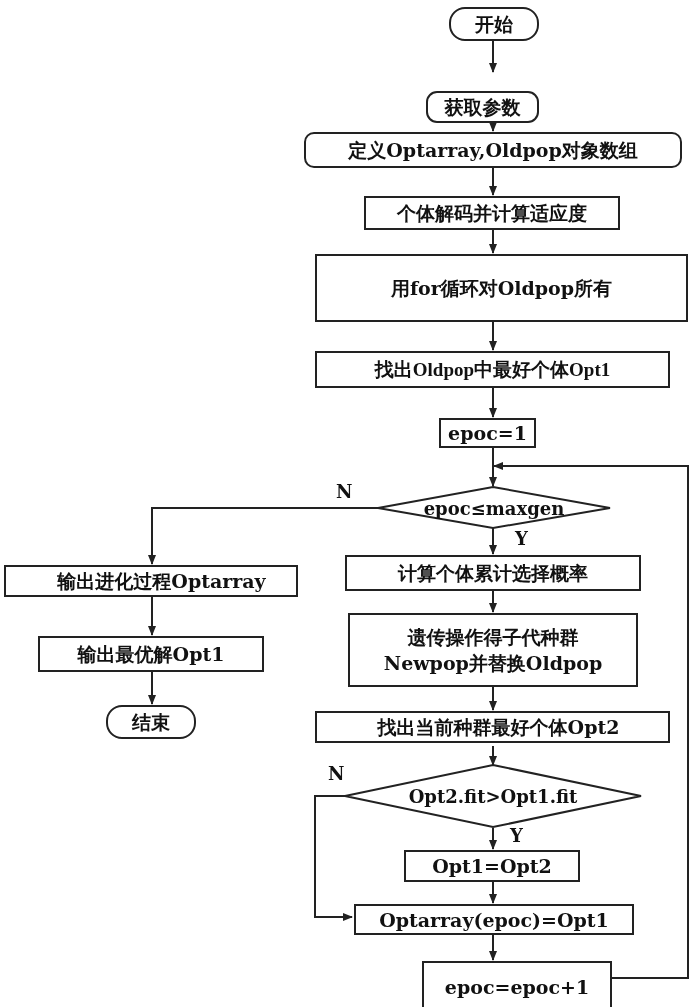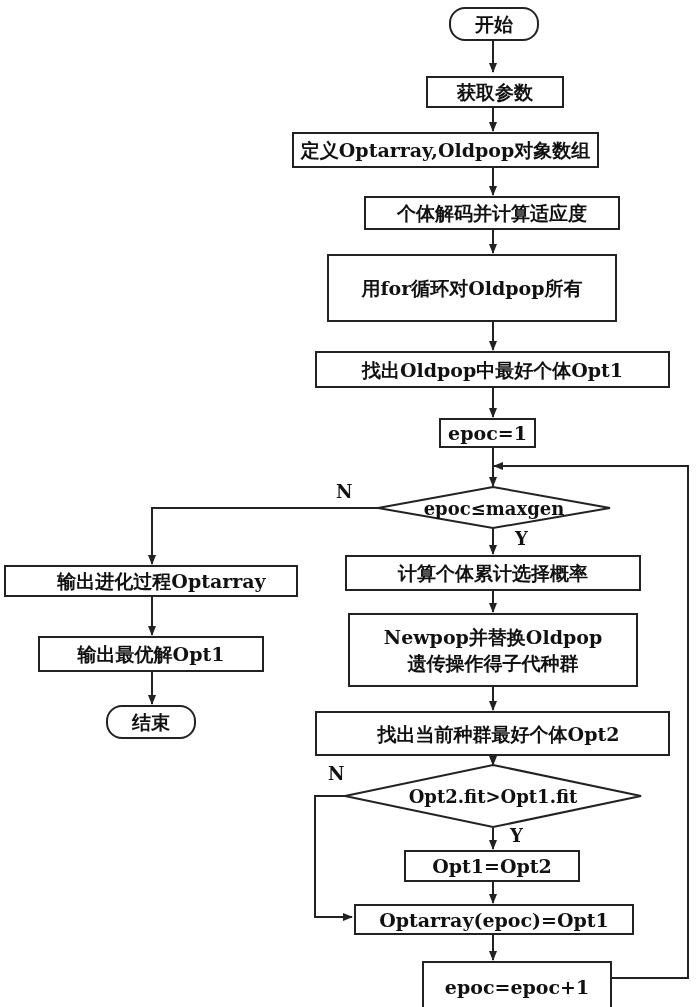--- a/index.html
+++ b/index.html
@@ -49,53 +49,53 @@
     <polyline points="345,796 315,796 315,917 352,917" marker-end="url(#arr)"></polyline>
 
     <polygon points="493,487 610,508 493,528 378,508" fill="#fff"></polygon>
     <polygon points="493,765 641,796 493,827 345,796" fill="#fff"></polygon>
   </g>
 </svg>
 
 <div class="node term" style="left:449px;top:7px;width:90px;height:34px;">
     <span>开始</span>
   </div>
-<div class="node" style="left:426px;top:76px;width:138px;height:32px;">
+<div class="node" style="left:426px;top:91px;width:113px;height:32px;border-radius:11px;">
     <span>获取参数</span>
   </div>
-<div class="node" style="left:292px;top:132px;width:307px;height:36px;">
+<div class="node" style="left:304px;top:132px;width:378px;height:36px;border-radius:10px;">
     <span>定义Optarray,Oldpop对象数组</span>
   </div>
 <div class="node" style="left:364px;top:196px;width:256px;height:34px;">
     <span>个体解码并计算适应度</span>
   </div>
-<div class="node" style="left:327px;top:254px;width:290px;height:68px;">
+<div class="node" style="left:315px;top:254px;width:373px;height:68px;">
   <span>用for循环对Oldpop所有</span>
 </div>
-<div class="node" style="left:315px;top:351px;width:355px;height:37px;">
+<div class="node" style="left:315px;top:351px;width:355px;height:37px;font-family:Liberation Serif, serif;">
     <span>找出Oldpop中最好个体Opt1</span>
   </div>
 <div class="node" style="left:439px;top:418px;width:97px;height:30px;">
     <span>epoc=1</span>
   </div>
 
 <div class="dlabel" style="left:378px;top:495px;width:232px;height:26px;">
     <span>epoc≤maxgen</span>
   </div>
 <span class="edge-label" style="left:336px;top:481px;">N</span>
 <span class="edge-label" style="left:515px;top:528px;">Y</span>
 
 <div class="node" style="left:345px;top:555px;width:296px;height:36px;">
     <span>计算个体累计选择概率</span>
   </div>
 <div class="node" style="left:348px;top:613px;width:290px;height:74px;flex-direction:column;">
+  <span>遗传操作得子代种群</span>
   <span>Newpop并替换Oldpop</span>
-  <span>遗传操作得子代种群</span>
 </div>
-<div class="node" style="left:315px;top:711px;width:355px;height:45px;padding-left:12px;">
+<div class="node" style="left:315px;top:711px;width:355px;height:32px;padding-left:12px;">
     <span>找出当前种群最好个体Opt2</span>
   </div>
 
 <div class="dlabel" style="left:345px;top:782px;width:296px;height:28px;">
     <span>Opt2.fit&gt;Opt1.fit</span>
   </div>
 <span class="edge-label" style="left:328px;top:763px;">N</span>
 <span class="edge-label" style="left:510px;top:825px;">Y</span>
 
 <div class="node" style="left:404px;top:850px;width:176px;height:32px;">

